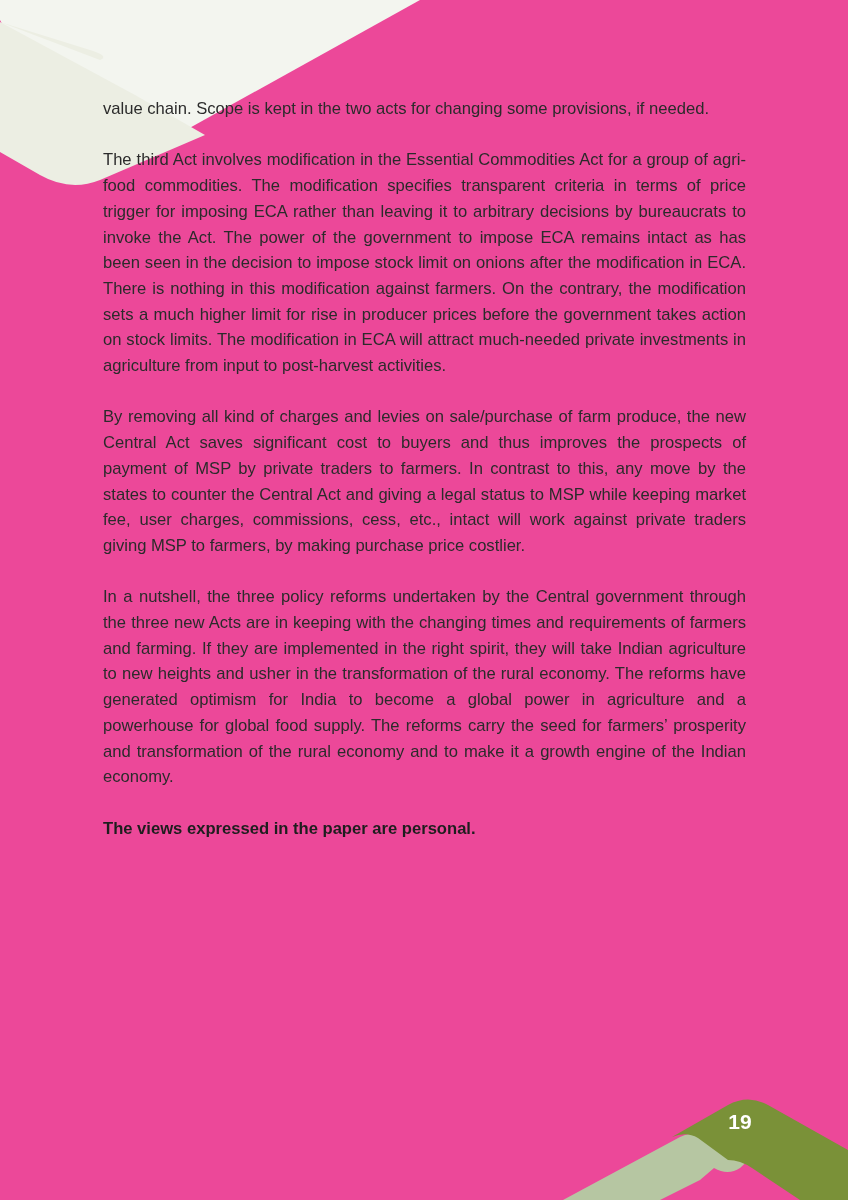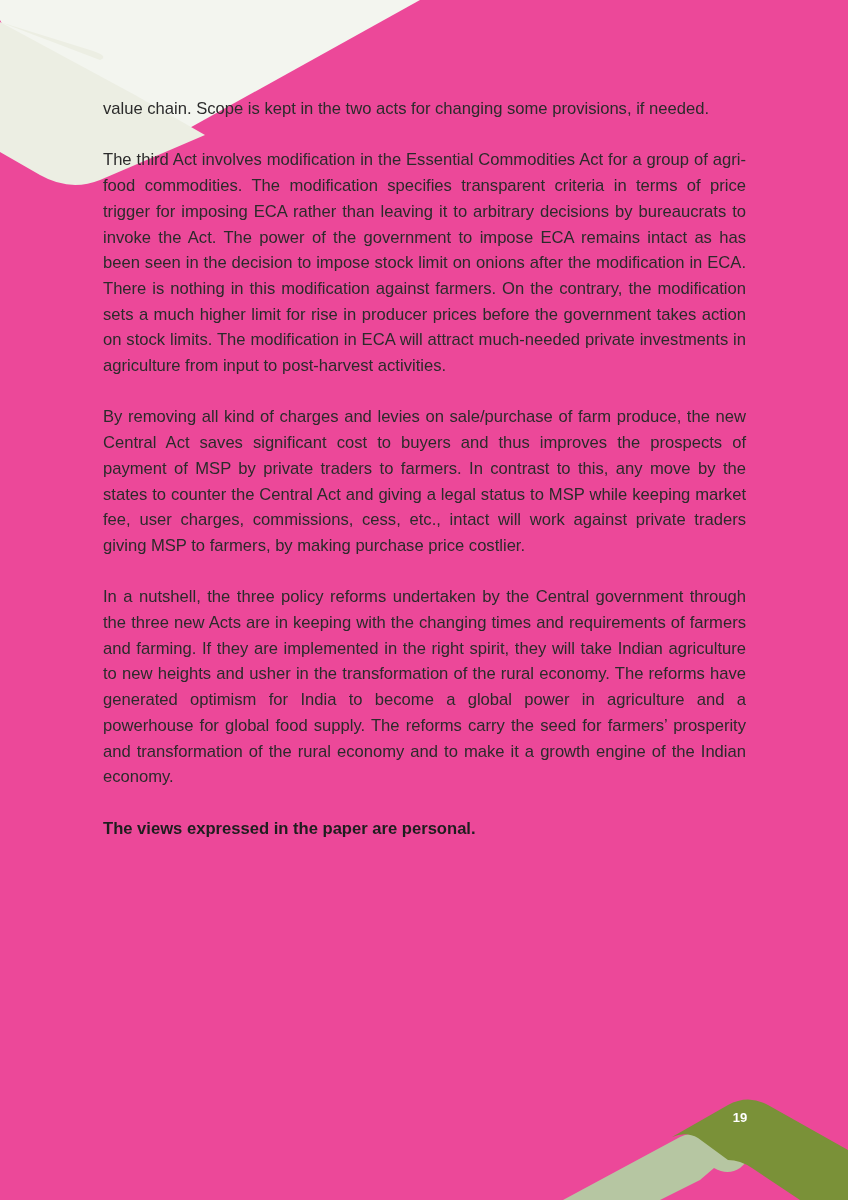--- a/index.html
+++ b/index.html
@@ -42,21 +42,21 @@
       margin-top: 0;
     }
     .page-number {
       position: absolute;
       left: 718px;
       top: 1110px;
       width: 44px;
       text-align: center;
       font-family: "Liberation Sans", sans-serif;
       font-weight: bold;
-      font-size: 13px;
+      font-size: 21px;
       color: #ffffff;
     }
   </style>
 </head>
 <body>
 
 <div class="page">
 
   <svg class="deco" viewBox="0 0 848 1200" xmlns="http://www.w3.org/2000/svg">
 

